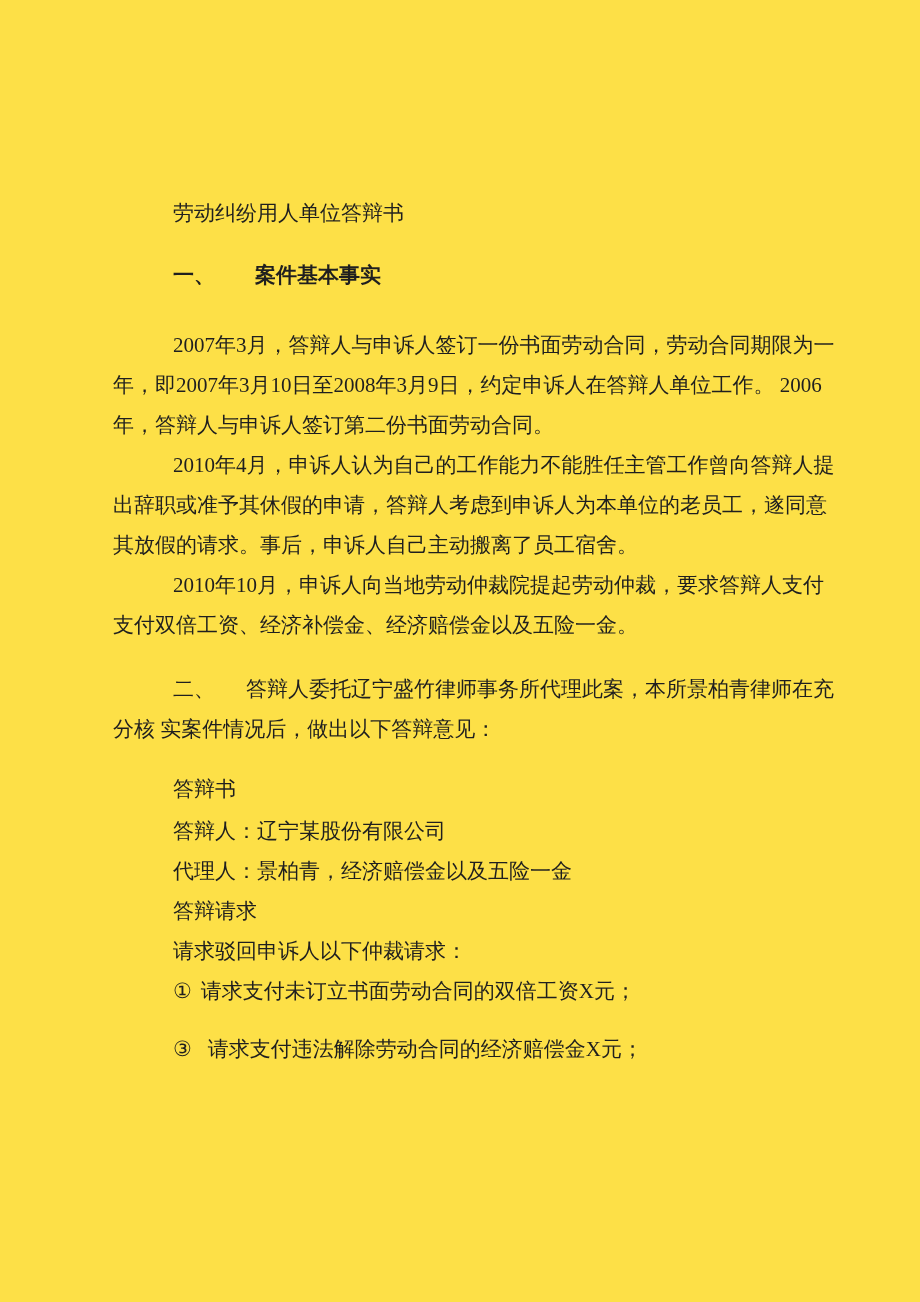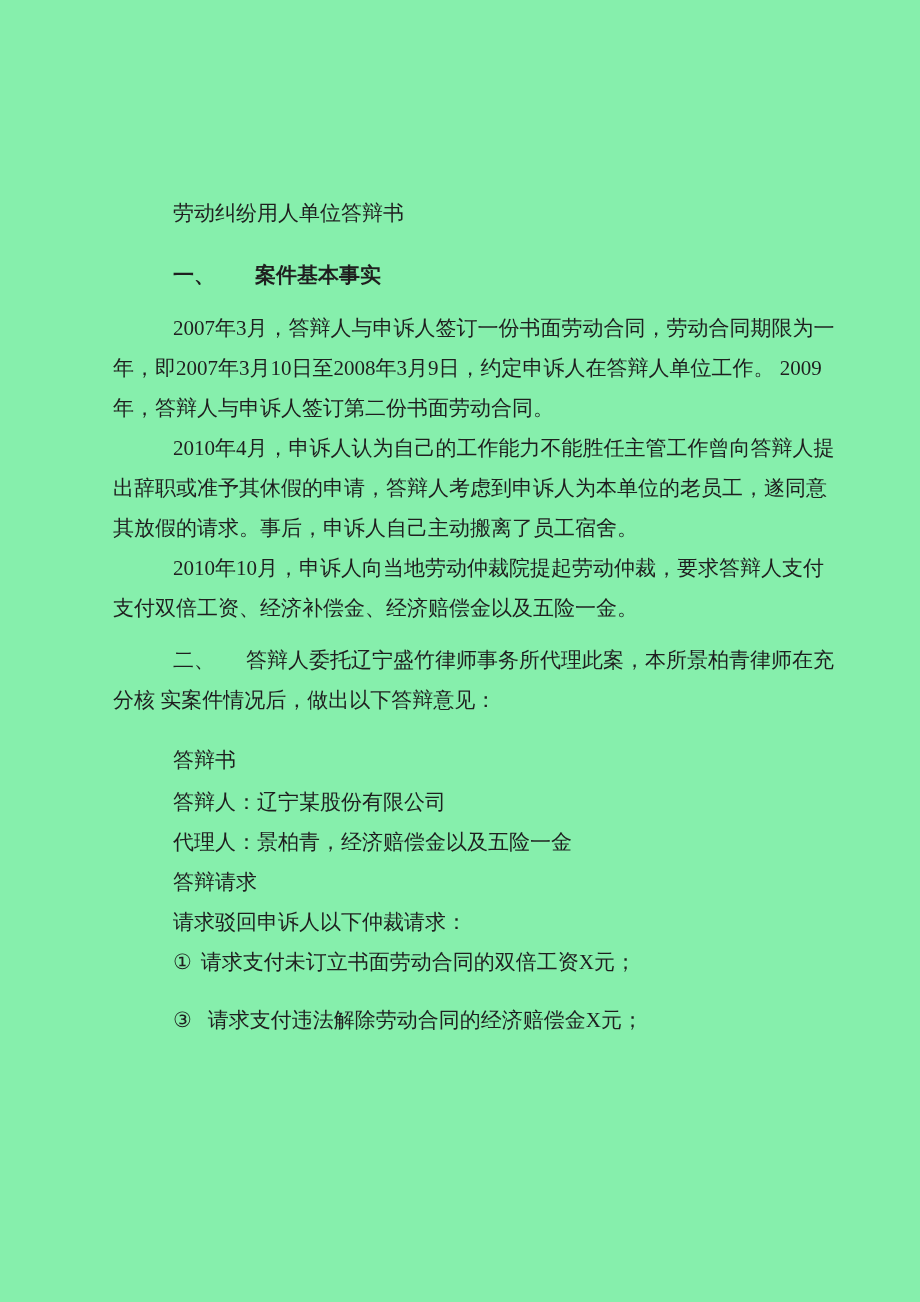--- a/index.html
+++ b/index.html
@@ -1,42 +1,42 @@
 <!DOCTYPE html>
 <html><head>
 <meta charset="utf-8">
 <style>
   html, body { margin: 0; padding: 0; background: #ffffff; }
   .page {
     position: relative;
     width: 920px;
     height: 1302px;
-    background: #86efac;
+    background: #fde047;
     overflow: hidden;
     font-family: "Liberation Serif", "DejaVu Serif", serif;
     font-size: 21px;
     color: #1f1f1f;
   }
   .content {
     position: absolute;
     left: 113px;
     top: 193px;
     width: 740px;
   }
   .line {
     line-height: 40px;
     height: 40px;
     white-space: pre;
     font-kerning: none;
   }
   .indent { padding-left: 60px; }
   
   .g10 { margin-top: 22px; font-family: Liberation Mono, monospace; }
-  .g12 { margin-top: 12px; }
-  .g13 { margin-top: 13px; }
+  .g12 { margin-top: 24px; }
+  .g13 { margin-top: 30px; }
   .g15 { }
   .g18 { margin-top: 18px; }
   .g22 { margin-top: 22px; font-weight: bold; }
   
   .sec-gap-1 { display: inline-block; width: 40px; }
   .sec-gap-2 { display: inline-block; width: 31px; }
   .claim-gap { display: inline-block; width: 9px; }
   .claim-gap-wide { display: inline-block; width: 16px; }
   span { white-space: pre; }
 </style>
@@ -45,21 +45,21 @@
 
 <div class="page">
   <div class="content">
 
     <div class="line indent">劳动纠纷用人单位答辩书</div>
 
     <div class="line indent g22"><span>一、</span><span class="sec-gap-1"></span><span>案件基本事实</span></div>
 
     <div>
       <div class="line indent g13">2007年3月，答辩人与申诉人签订一份书面劳动合同，劳动合同期限为一</div>
-      <div class="line">年，即2007年3月10日至2008年3月9日，约定申诉人在答辩人单位工作。 2009</div>
+      <div class="line">年，即2007年3月10日至2008年3月9日，约定申诉人在答辩人单位工作。 2006</div>
       <div class="line">年，答辩人与申诉人签订第二份书面劳动合同。</div>
     </div>
 
     <div>
       <div class="line indent">2010年4月，申诉人认为自己的工作能力不能胜任主管工作曾向答辩人提</div>
       <div class="line">出辞职或准予其休假的申请，答辩人考虑到申诉人为本单位的老员工，遂同意</div>
       <div class="line">其放假的请求。事后，申诉人自己主动搬离了员工宿舍。</div>
     </div>
 
     <div>

